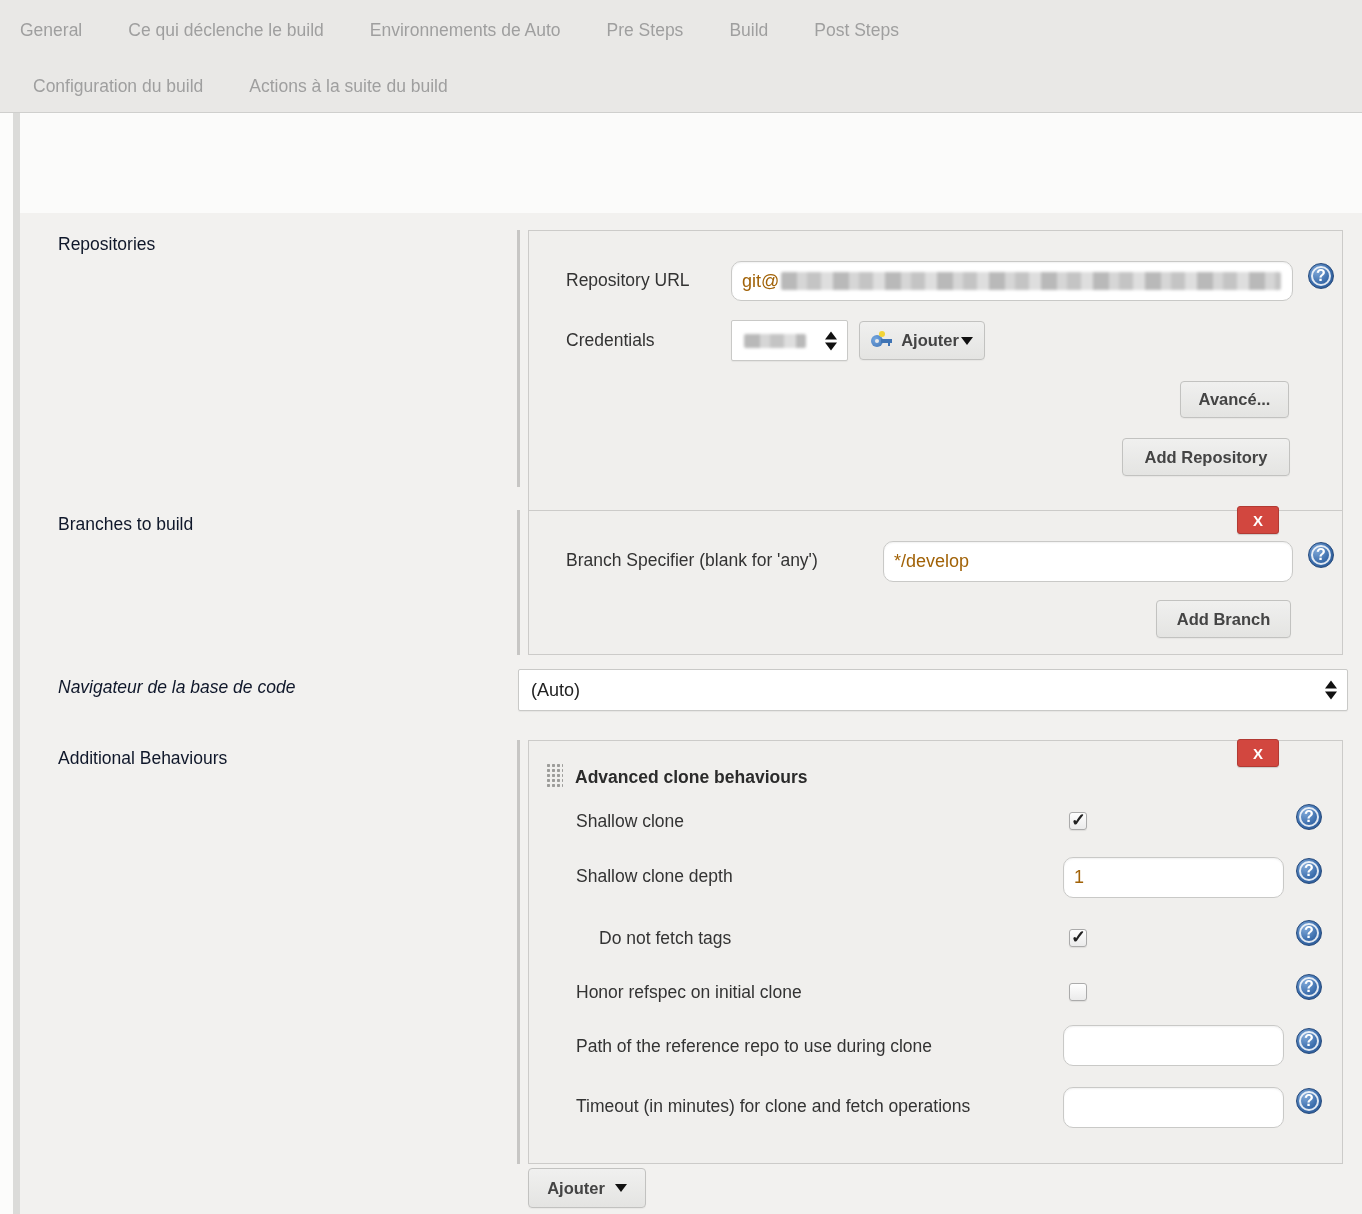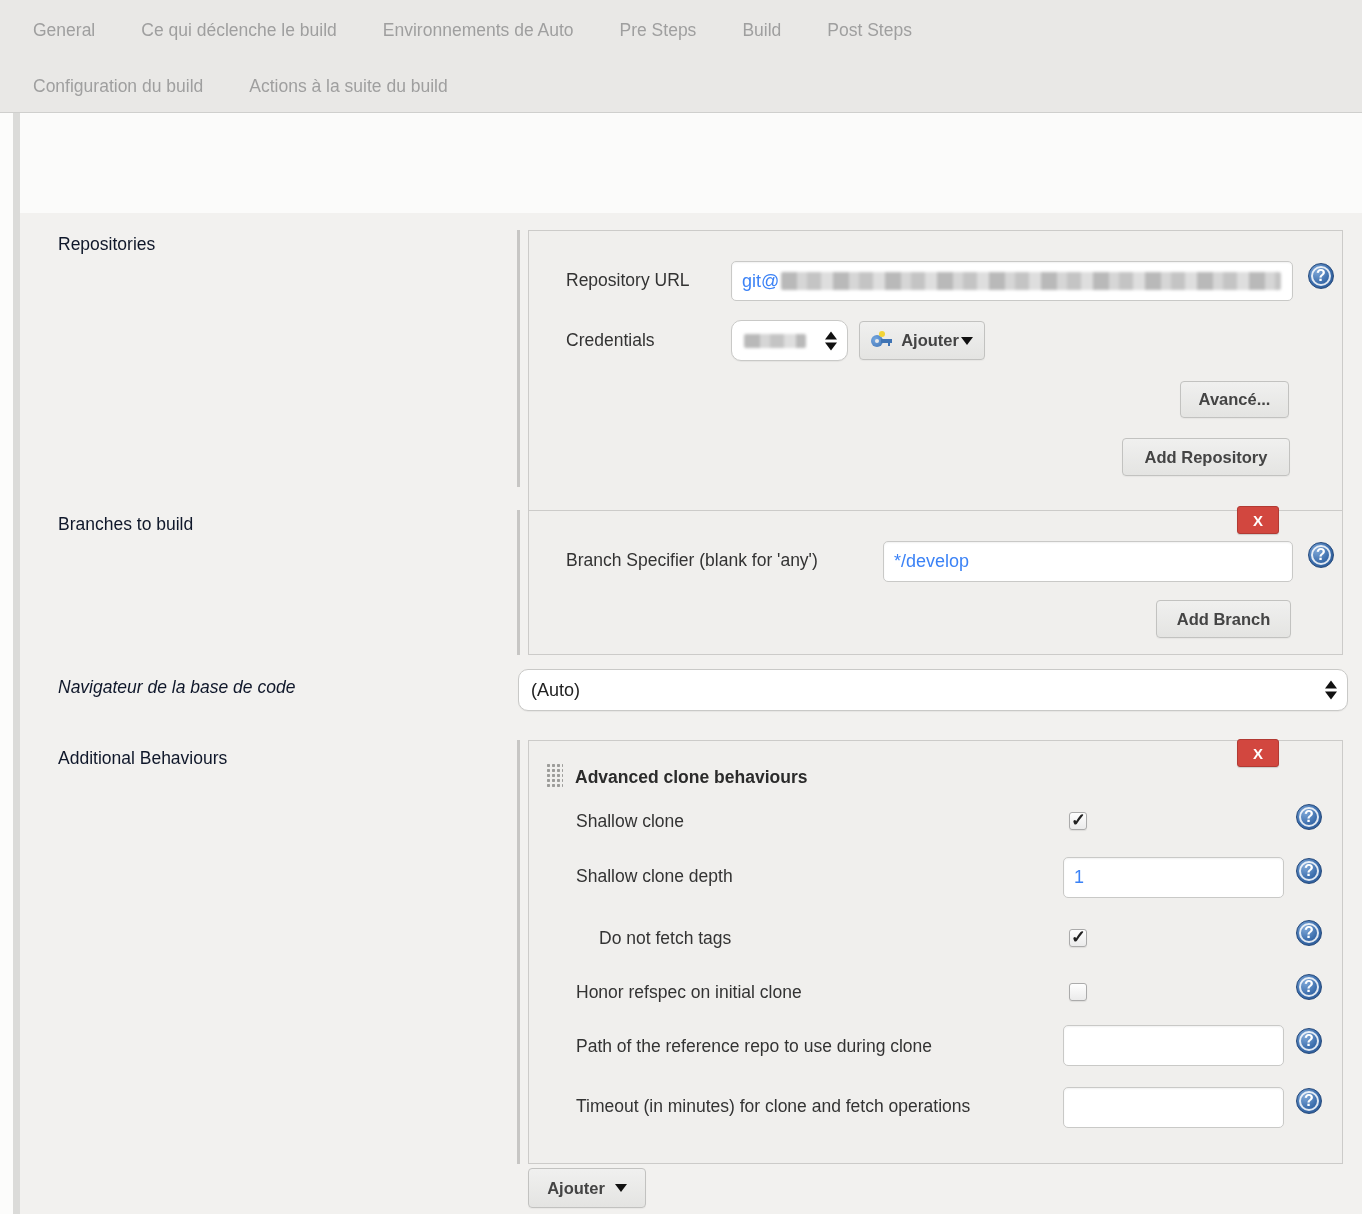--- a/index.html
+++ b/index.html
@@ -4,21 +4,21 @@
 <style>
   * { box-sizing: border-box; margin: 0; padding: 0; }
   html,body { background:#ffffff; }
   body { font-family: "Liberation Sans", sans-serif; color:#333; }
   .page { position:relative; width:1362px; height:1214px; overflow:hidden; background:#fcfcfb; }
 
   
   .tabbar { position:absolute; left:0; top:0; width:1362px; height:113px;
             background:#e9e8e6; border-bottom:1px solid #cfcfcd; }
   .tabrow { display:flex; align-items:center; }
-  .tabrow.row1 { height:61px; padding-left:33px; }
+  .tabrow.row1 { height:61px; padding-left:20px; }
   .tabrow.row2 { height:50px; padding-left:33px; }
   .tab { font-size:17.5px; color:#9f9f9f; white-space:nowrap; margin-right:46px; cursor:default; }
   .tab.active { background:#fdfdfd; border:1px solid #c7c7c5; border-radius:6px;
                 color:#1c1c1c; font-weight:bold; padding:13px 28px; margin:0 27px 0 33px;
                 box-shadow:0 1px 2px rgba(0,0,0,0.05); }
 
   
   .gutter { position:absolute; left:13px; top:113px; width:7px; height:1101px; background:#dbdbd9; }
 
   
@@ -33,24 +33,24 @@
   .radio.checked .dot { display:block; }
   .radio-label { font-size:18px; color:#222; }
 
   
   .content { position:absolute; left:20px; top:213px; width:1342px; height:1001px; background:#f2f1ef; }
   .sec-label { position:absolute; font-size:17.5px; color:#0f172a; white-space:nowrap; }
   .vline { position:absolute; width:3px; background:#c7c6c4; }
   .box { position:absolute; background:#f0efed; border:1px solid #cccbc9; }
 
   .fld-label { position:absolute; font-size:17.5px; color:#333; white-space:nowrap; }
-  .txt-input { position:absolute; background:#fff; border:1px solid #c9c9c7; border-radius:5px;
+  .txt-input { position:absolute; background:#fff; border:1px solid #c9c9c7; border-radius:10px;
                box-shadow:inset 0 1px 2px rgba(0,0,0,0.06); font-family:"Liberation Sans",sans-serif;
-               font-size:18px; color:#3b82f6; padding:0 10px; }
-  .sel { position:absolute; background:#fff; border:1px solid #c9c9c7; border-radius:10px;
+               font-size:18px; color:#a16207; padding:0 10px; }
+  .sel { position:absolute; background:#fff; border:1px solid #c9c9c7; border-radius:2px;
          display:flex; align-items:center; padding:0 12px;
          box-shadow:0 1px 1px rgba(0,0,0,0.05); cursor:default; }
   .sel .sel-text { font-size:18px; color:#222; }
   .spinner { position:absolute; right:10px; top:50%; transform:translateY(-50%);
              display:flex; flex-direction:column; gap:3px; }
   .spinner .up { width:0; height:0; border-left:6px solid transparent; border-right:6px solid transparent;
                  border-bottom:8px solid #111; }
   .spinner .down { width:0; height:0; border-left:6px solid transparent; border-right:6px solid transparent;
                    border-top:8px solid #111; }
 

